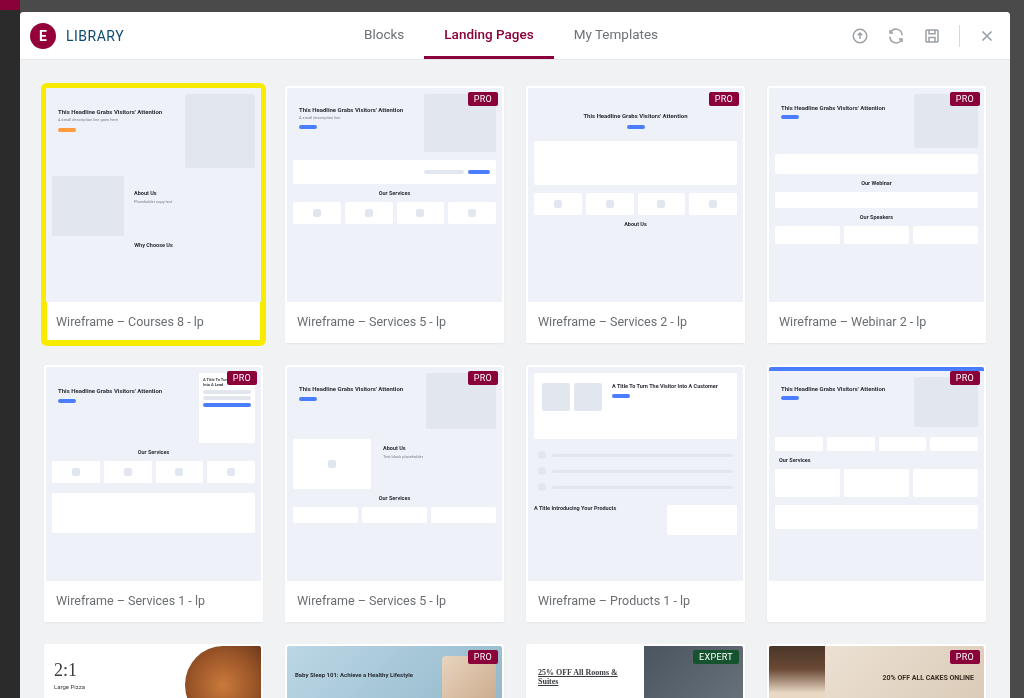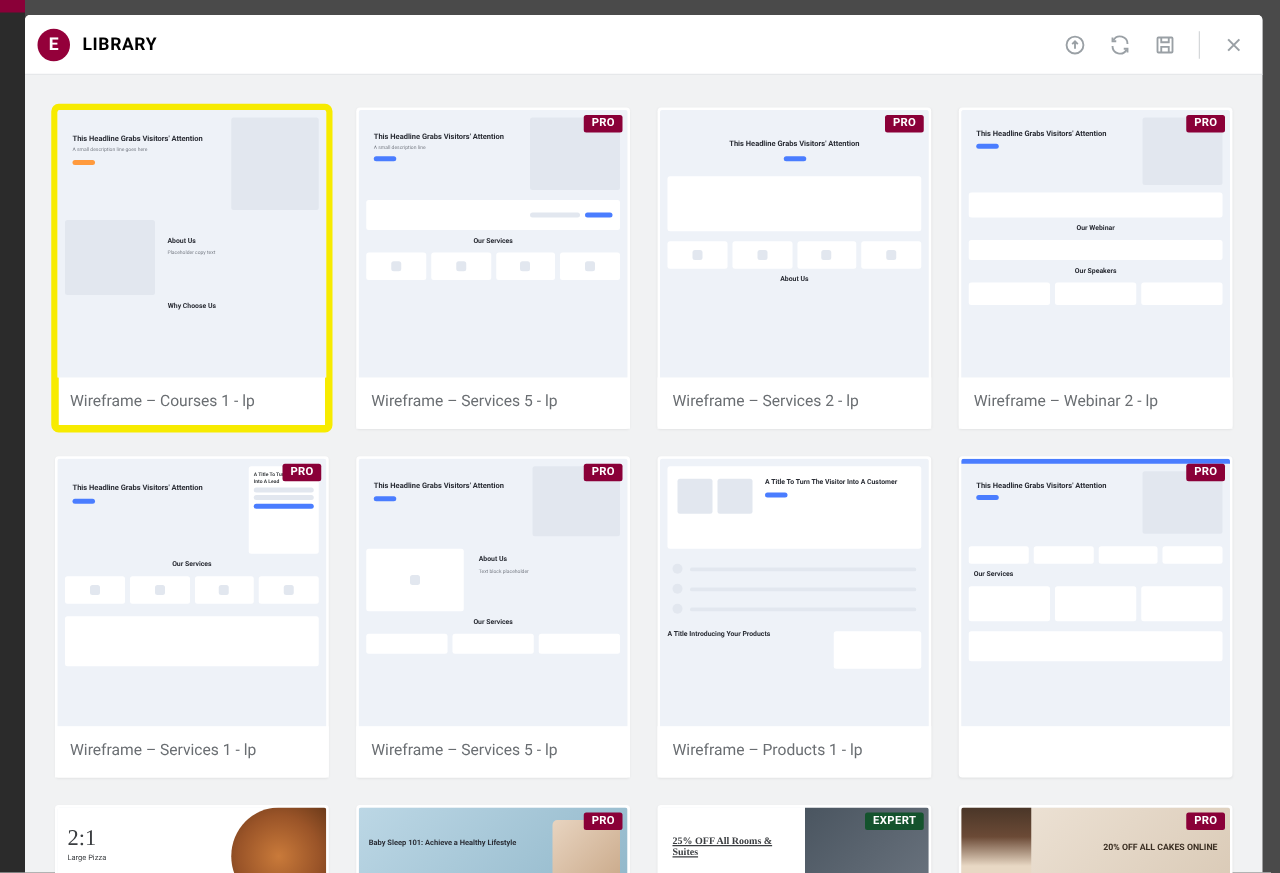--- a/index.html
+++ b/index.html
@@ -38,24 +38,24 @@
     border-radius: 50%;
     display: flex;
     align-items: center;
     justify-content: center;
     color: #fff;
     font-weight: 700;
     font-size: 14px;
     margin-right: 10px;
   }
   .library-title {
-    font-weight: 700;
+    font-weight: 400;
     font-size: 14px;
     letter-spacing: 0.5px;
-    color: #000000;
+    color: #0c4a6e;
   }
   .tabs {
     display: flex;
     align-items: stretch;
     height: 100%;
     margin-left: 220px;
   }
   .tab {
     display: flex;
     align-items: center;
@@ -129,21 +129,21 @@
     padding: 12px 12px 14px 12px;
     font-size: 12.5px;
     color: #6a6e72;
     background: #fff;
   }
   .badge {
     position: absolute;
     top: 6px;
     right: 6px;
     font-size: 9px;
-    font-weight: 700;
+    font-weight: 400;
     color: #fff;
     padding: 2px 6px;
     border-radius: 2px;
     letter-spacing: 0.3px;
     z-index: 3;
     text-align: right;
   }
   .badge-pro { background: #8a0038; }
   .badge-expert { background: #14532d; }
 
@@ -197,20 +197,31 @@
 <div class="bg-sliver"></div>
 
 <div class="modal">
 
   <div class="header">
     <div class="logo-badge">
       <span>E</span>
     </div>
     <div class="library-title">LIBRARY</div>
 
+    <div class="tabs">
+      <div class="tab">
+        <span>Blocks</span>
+      </div>
+      <div class="tab active">
+        <span>Landing Pages</span>
+      </div>
+      <div class="tab">
+        <span>My Templates</span>
+      </div>
+    </div>
 
     <div class="header-actions">
       <div class="icon-btn">
         <svg viewBox="0 0 24 24" fill="none" stroke="currentColor" stroke-width="2">
             <circle cx="12" cy="12" r="9"></circle>
             <path d="M12 16V8M9 11l3-3 3 3"></path>
           </svg>
       </div>
       <div class="icon-btn">
         <svg viewBox="0 0 24 24" fill="none" stroke="currentColor" stroke-width="2">
@@ -250,21 +261,21 @@
             <div class="wf-row" style="height:60px;margin-top:8px">
               <div class="wf-box" style="width:72px"></div>
               <div style="flex:1;padding:14px 6px 0 6px">
                 <div class="wf-headline" style="font-size:5.5px">About Us</div>
                 <div class="wf-sub">Placeholder copy text</div>
               </div>
             </div>
             <div class="wf-sect">Why Choose Us</div>
           </div>
         </div>
-        <div class="card-title">Wireframe – Courses 1 - lp</div>
+        <div class="card-title">Wireframe – Courses 8 - lp</div>
       </div>
 
       <div class="card">
         <div class="badge badge-pro">PRO</div>
         <div class="thumb">
           <div class="wf">
             <div class="wf-row" style="height:58px">
               <div style="flex:1;padding:12px 4px 0 6px">
                 <div class="wf-headline">This Headline Grabs Visitors' Attention</div>
                 <div class="wf-sub">A small description line</div>

